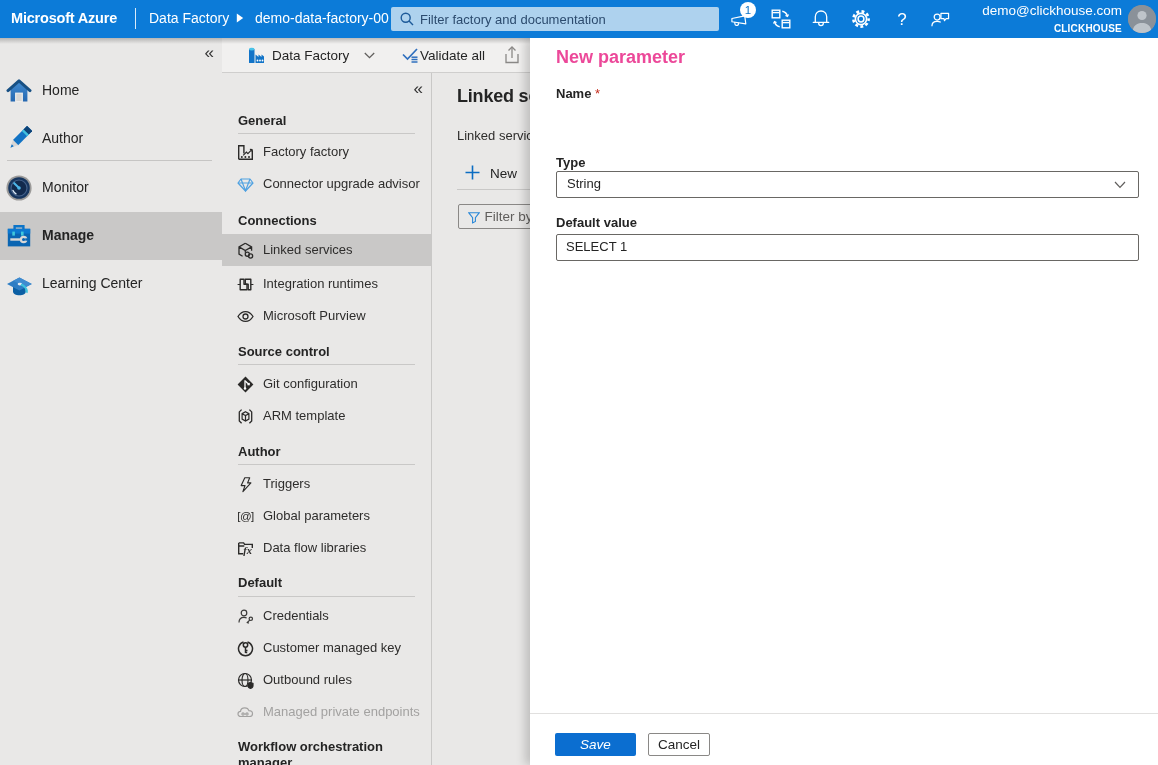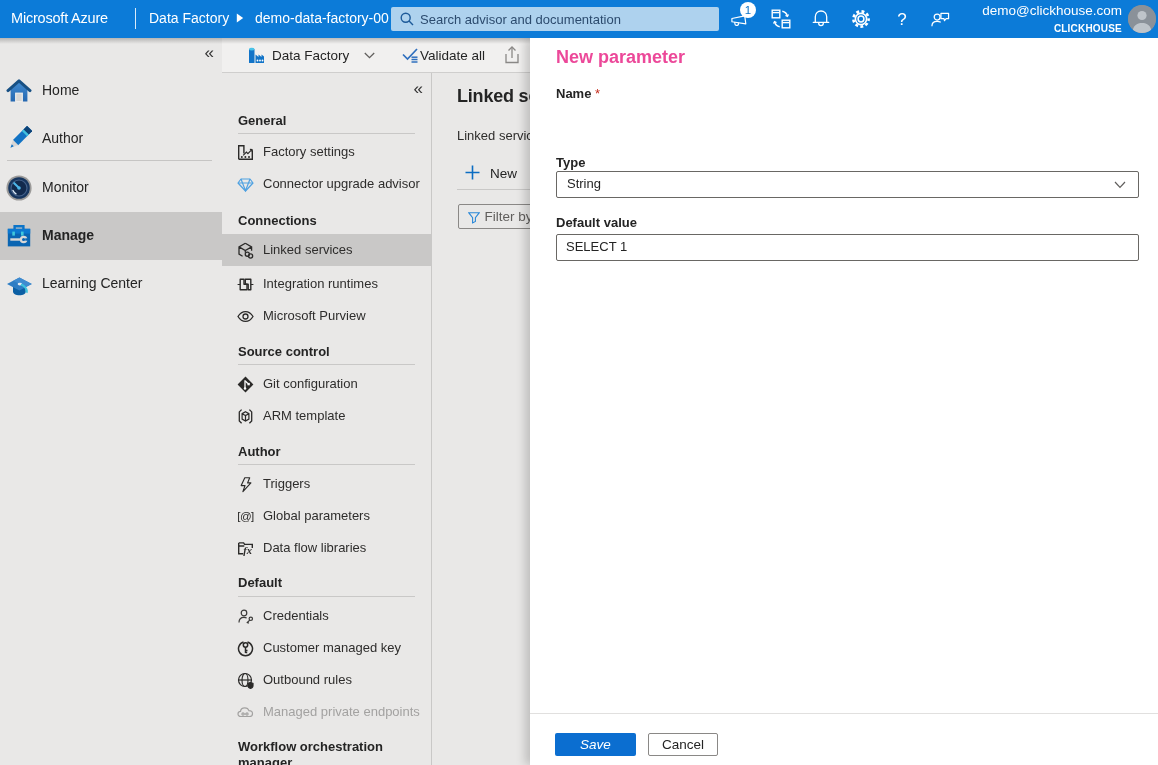--- a/index.html
+++ b/index.html
@@ -1,21 +1,21 @@
 <!DOCTYPE html>
 <html><head>
 <meta charset="utf-8">
 <style>
 * { margin:0; padding:0; box-sizing:border-box; }
 html,body { width:1158px; height:765px; overflow:hidden; }
 body { font-family:"Liberation Sans", sans-serif; position:relative; background:#e9e8e7; }
 
 
 #topbar { position:absolute; left:0; top:0; width:1158px; height:38px; background:#0c7bd8; color:#fff; z-index:30; }
-#mslogo { position:absolute; left:11px; top:10px; font-size:14.5px; font-weight:400; letter-spacing:-0.2px; }
+#mslogo { position:absolute; left:11px; top:10px; font-size:14.5px; font-weight:700; letter-spacing:-0.2px; }
 #tbsep { position:absolute; left:135px; top:8px; width:1px; height:21px; background:rgba(255,255,255,.85); }
 .crumb { position:absolute; top:10px; font-size:14px; color:#fff; }
 #crumbcaret { position:absolute; left:236px; top:13px; }
 #searchbox { position:absolute; left:391px; top:7px; width:328px; height:24px; background:#aed2ee; border-radius:2px; }
 #searchbox .stxt { position:absolute; left:29px; top:5px; font-size:13px; color:#2c4b6e; }
 .tbico { position:absolute; top:9px; width:20px; height:20px; }
 #badge { position:absolute; left:740px; top:2px; width:16px; height:16px; background:#fff; border-radius:50%; color:#0a72c8; font-size:11.5px; text-align:center; line-height:16px; font-weight:400; }
 #acct { position:absolute; right:36px; top:4px; text-align:right; line-height:1; }
 #acct .em { font-size:13.5px; }
 #acct .co { font-size:10px; font-weight:700; margin-top:6px; letter-spacing:.2px; }
@@ -58,39 +58,39 @@
 
 
 #panel { position:absolute; left:530px; top:38px; width:628px; height:727px; background:#fff; box-shadow:-5px 0 9px rgba(0,0,0,.18); z-index:20; }
 #ptitle { position:absolute; left:26px; top:9px; font-size:18px; font-weight:700; color:#ec4899; }
 .plabel { position:absolute; left:26px; font-size:13px; font-weight:700; color:#242424; }
 .plabel .req { color:#c42b1c; font-weight:400; }
 .pinput { position:absolute; left:26px; width:583px; height:27px; border:1px solid #696764; border-radius:2px; background:#fff; font-size:13px; color:#242424; padding-left:9px; line-height:24px; }
 #pfootsep { position:absolute; left:0; top:675px; width:628px; height:1px; background:#e1e0df; }
 .btn { position:absolute; top:695px; height:23px; font-size:13.5px; text-align:center; line-height:23px; border-radius:2px; }
 #btnSave { left:25px; width:81px; background:#0b6ed0; color:#fff;font-style:italic; }
-#btnCancel { left:118px; width:70px; background:#fff; border:1px solid #8a8886; color:#242424; line-height:21px; }
+#btnCancel { left:118px; width:62px; background:#fff; border:1px solid #8a8886; color:#242424; line-height:21px; }
 </style>
 </head>
 <body>
 
 <div id="topbar">
   <span id="mslogo">Microsoft Azure</span>
   <div id="tbsep"></div>
   <span class="crumb" style="left:149px;">Data Factory</span>
   <svg id="crumbcaret" width="8" height="10" viewBox="0 0 8 10">
       <path d="M0.8 0.5 L7.2 5 L0.8 9.5 Z" fill="#fff"></path>
     </svg>
   <span class="crumb" style="left:255px;">demo-data-factory-00</span>
   <div id="searchbox">
     <svg style="position:absolute;left:8px;top:4px" width="16" height="16" viewBox="0 0 16 16">
         <circle cx="6.7" cy="6.7" r="4.5" fill="none" stroke="#1d5a99" stroke-width="1.4"></circle>
         <path d="M10.1 10.1 L14 14" stroke="#1d5a99" stroke-width="1.4"></path>
       </svg>
-    <span class="stxt">Search advisor and documentation</span>
+    <span class="stxt">Filter factory and documentation</span>
   </div>
 
   <svg class="tbico" style="left:729px;top:10px" width="22" height="16" viewBox="0 0 22 16" fill="none" stroke="#fff" stroke-width="1.3">
     <path d="M3.2 6.4 L17.3 3.4 L18.5 12.3 L3.2 9.9 Z" stroke-linejoin="round"></path>
     <path d="M6.2 10.4 L6.6 12.6 C6.8 13.8 8 14.2 9 13.9 C10.1 13.6 10.8 12.7 10.4 11.6 L10.2 11
     "></path>
   </svg>
   <div id="badge">1</div>
 
   <svg class="tbico" style="left:771px" width="20" height="20" viewBox="0 0 20 20" fill="none" stroke="#fff" stroke-width="1.4">
@@ -239,21 +239,21 @@
   <div class="msep" style="top:60px;"></div>
   <div class="mitem" style="top:63px;">
     <svg class="mic" viewBox="0 0 17 17" fill="none" stroke="#2b2a29" stroke-width="1.4">
         <path d="M1.7 15.3 L1.7 1.7 L6.9 1.7 L6.9 9.5 M1.7 15.3 L15.3 15.3 L15.3 6.3"></path>
         <path d="M6.2 11.3 L9.4 8.1 L10.9 9.6 L14.8 5.7" stroke-width="1.2"></path>
         <path d="M12.9 5.4 L15 5.5 L14.8 7.6" stroke-width="1.2"></path>
         <circle cx="4.8" cy="12.9" r="1" fill="#2b2a29" stroke="none"></circle>
         <circle cx="8.4" cy="12.9" r="1" fill="#2b2a29" stroke="none"></circle>
         <circle cx="12" cy="12.9" r="1" fill="#2b2a29" stroke="none"></circle>
       </svg>
-    <span class="mlb">Factory settings</span>
+    <span class="mlb">Factory factory</span>
   </div>
   <div class="mitem" style="top:95px;">
     <svg class="mic" viewBox="0 0 17 17" fill="none" stroke="#4fa1e1" stroke-width="1.2">
         <path d="M4 3 L13 3 L16 7 L8.5 15 L1 7 Z" stroke-linejoin="round"></path>
         <path d="M1 7 L16 7 M5.5 7 L8.5 14.6 L11.5 7 M4 3 L5.5 7 M13 3 L11.5 7"></path>
       </svg>
     <span class="mlb">Connector upgrade advisor</span>
   </div>
 
   <div class="mhead" style="top:140px;">Connections</div>

